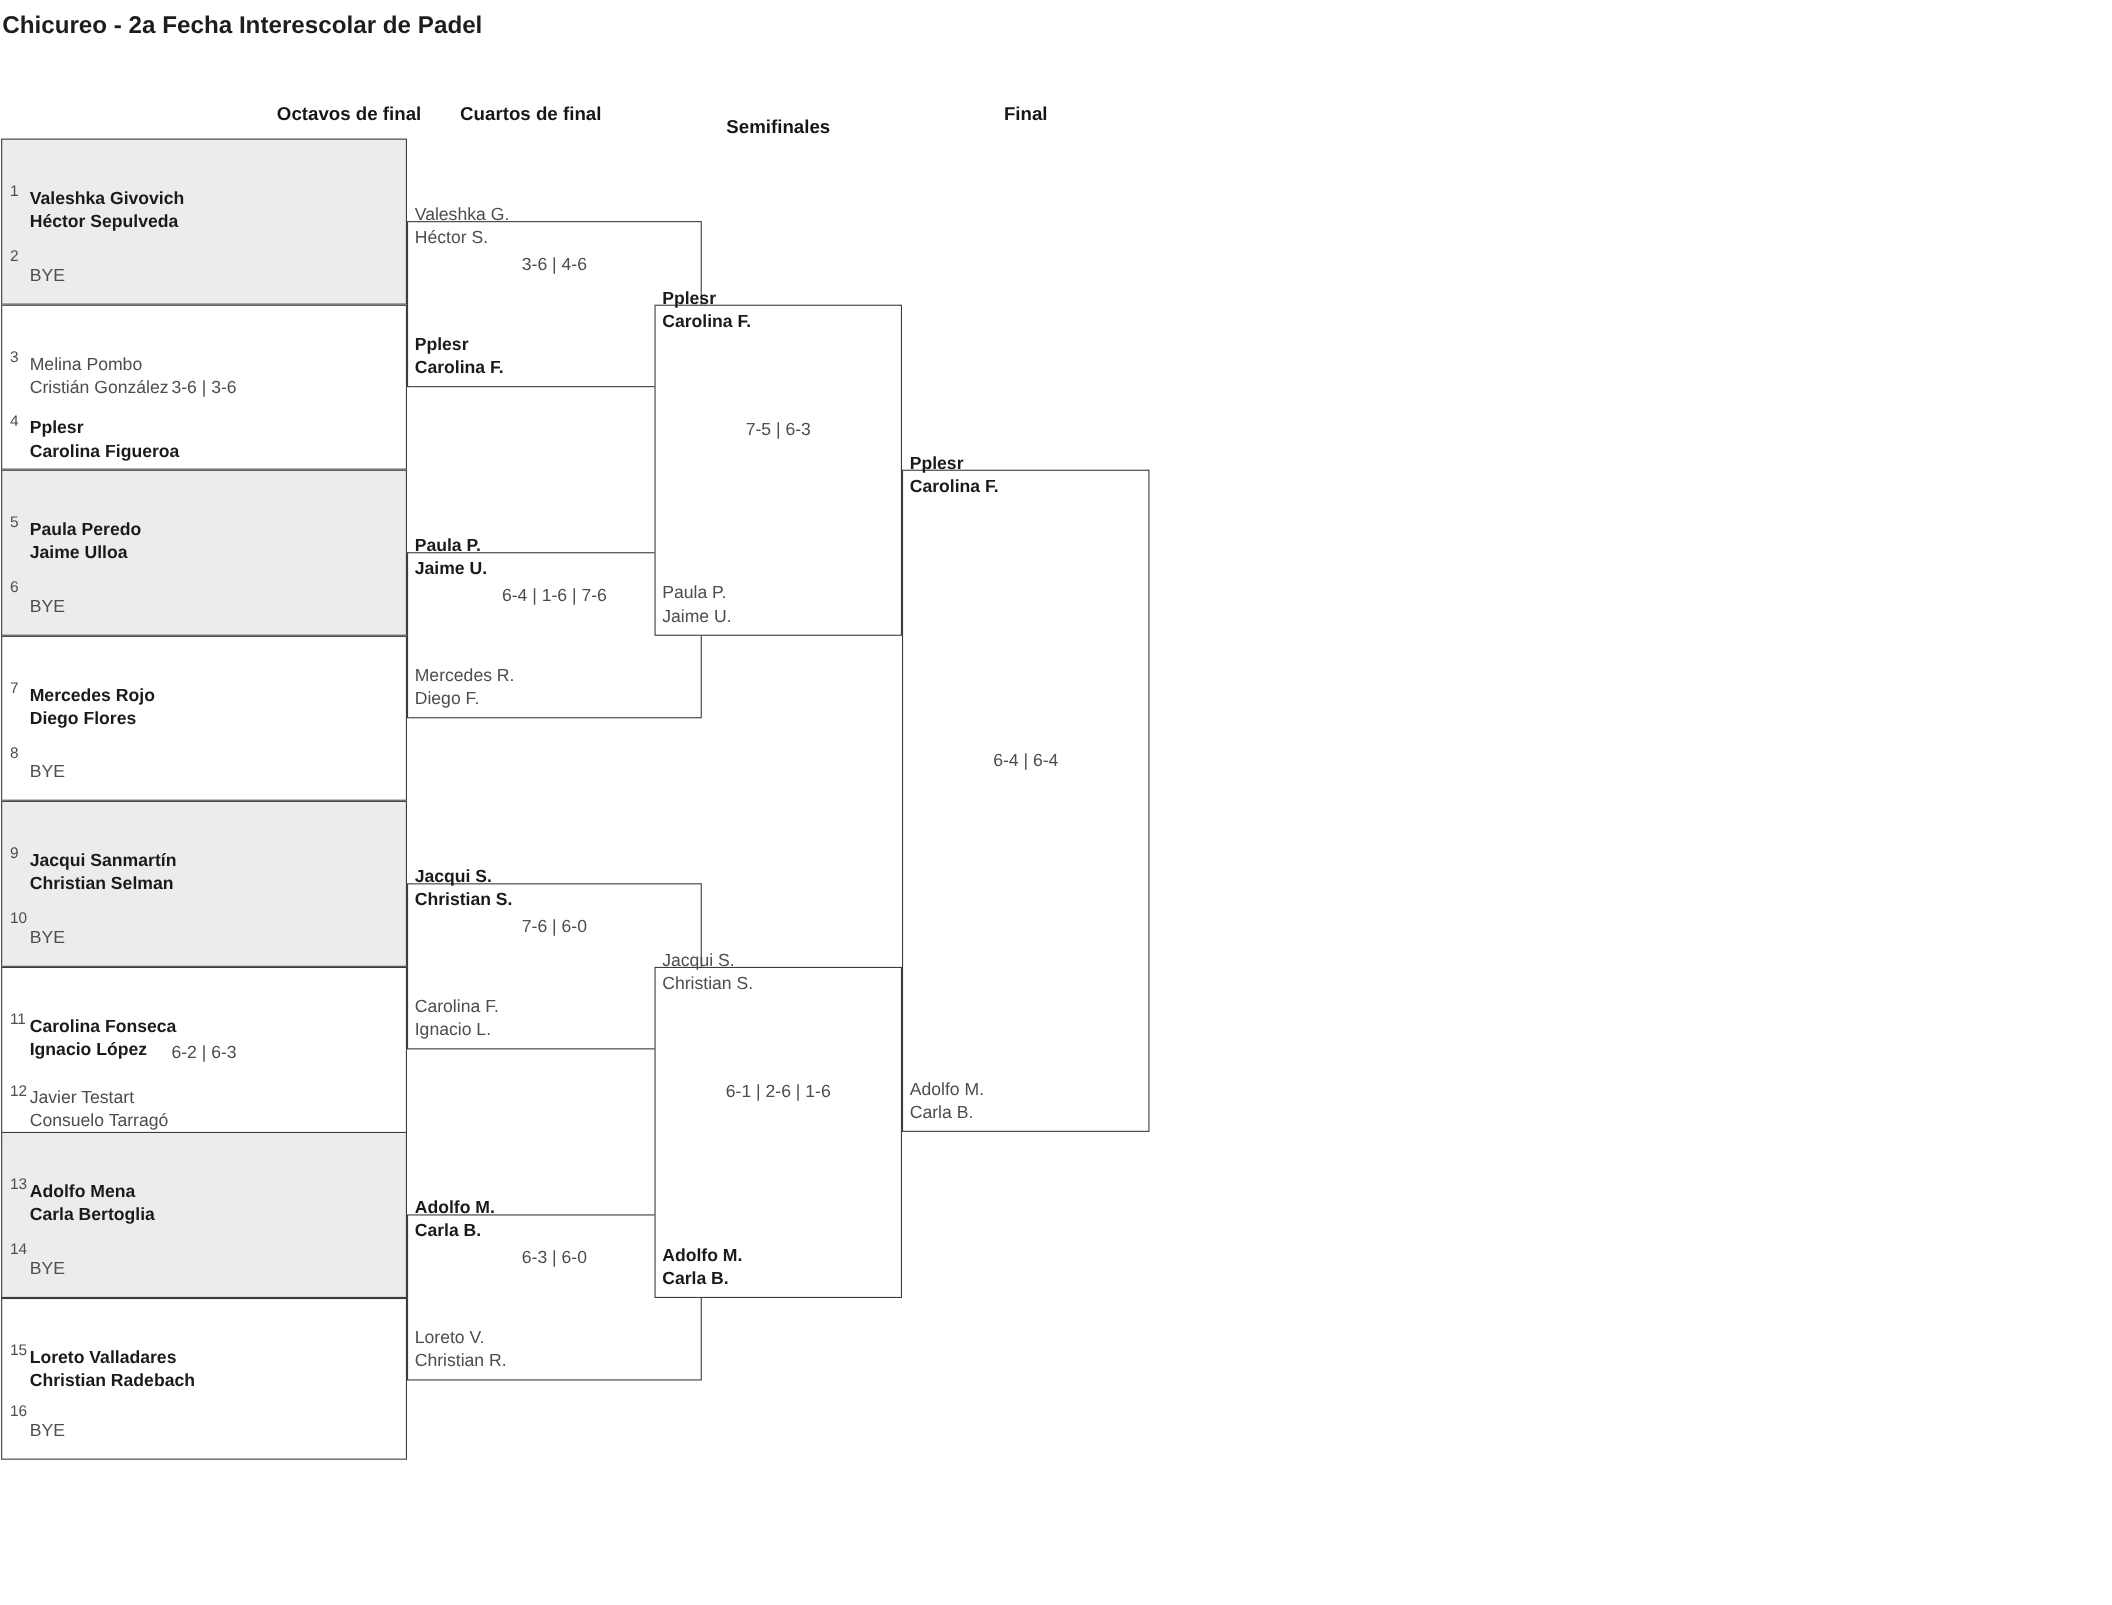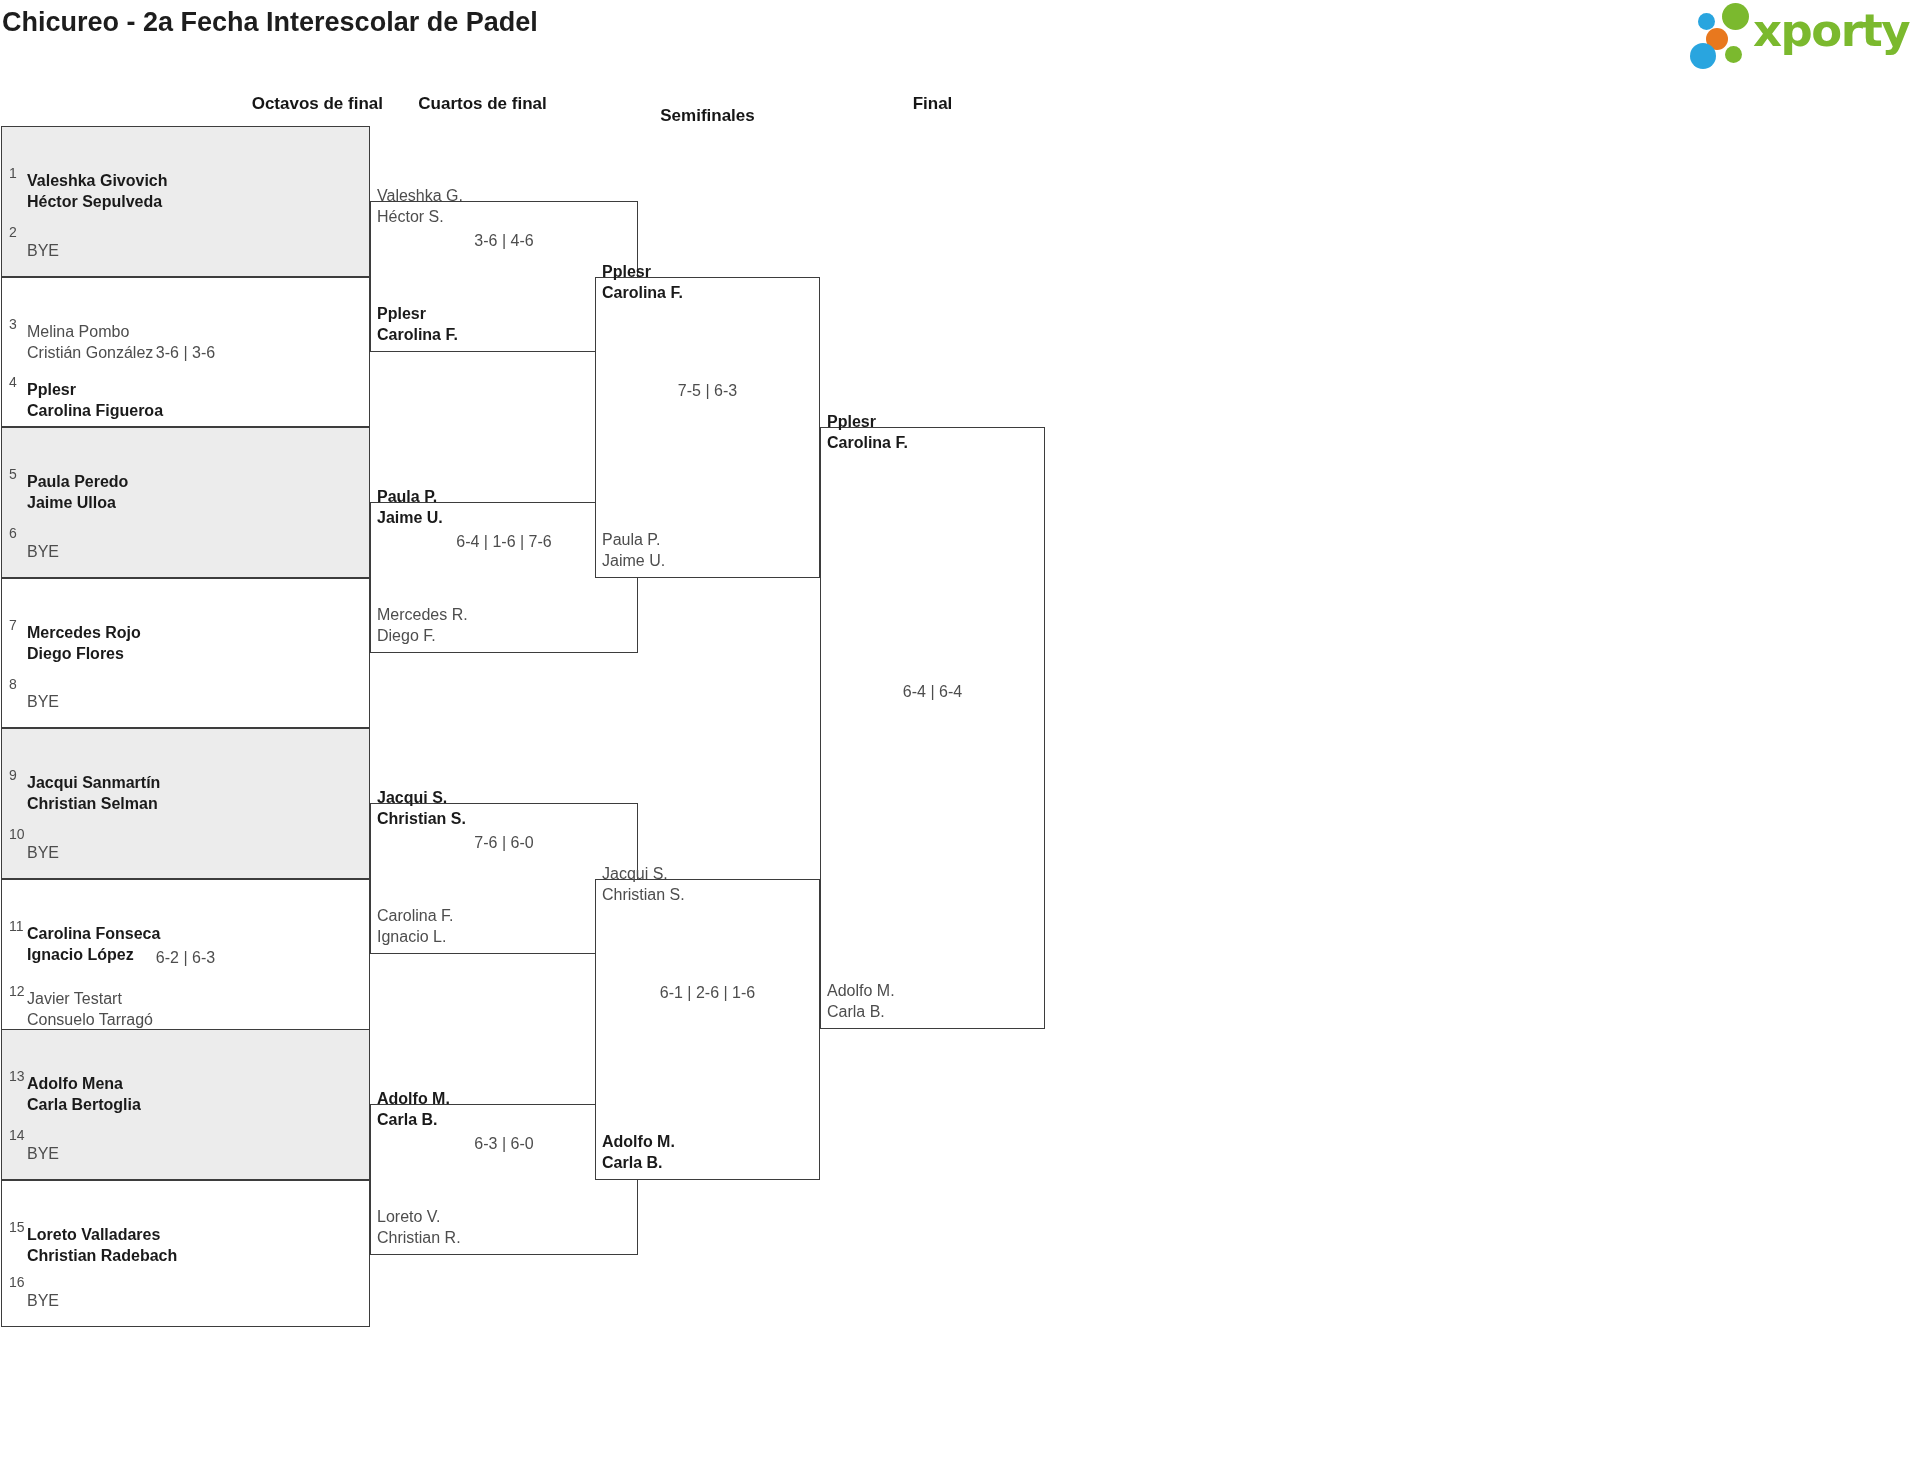--- a/index.html
+++ b/index.html
@@ -2,21 +2,21 @@
 <html><head>
 <meta charset="utf-8">
 <style>
   html,body { margin:0; padding:0; background:#ffffff; }
   .canvas {
     position:relative; width:1920px; height:1459px; background:#ffffff;
     font-family:"Liberation Sans", sans-serif; overflow:hidden;
   }
 
   
-  .title { position:absolute; left:2px; top:5px; font-size:27px; line-height:35px;
+  .title { position:absolute; left:2px; top:5px; font-size:22px; line-height:35px;
            font-weight:700; color:#1d1d1d; }
 
   .round-label { position:absolute; top:94px; text-align:center; font-size:17px;
                  font-weight:600; color:#161616; }
   .rl-0 { left:14px;   width:369px;text-align:right; }
   .rl-1 { left:370px; width:225px; }
   .rl-2 { left:595px; width:225px;margin-top:12px; }
   .rl-3 { left:820px; width:225px; }
 
   
@@ -60,28 +60,20 @@
 </style>
 </head>
 <body>
 
 <div class="canvas">
 
   <div class="title">
     <div>Chicureo - 2a Fecha Interescolar de Padel</div>
   </div>
 
-  <div class="logo">
-    <span class="dot d-green-big" style="background-color: rgb(123, 185, 46);"></span>
-    <span class="dot d-blue-small" style="background-color: rgb(41, 165, 223);"></span>
-    <span class="dot d-orange" style="background-color: rgb(232, 120, 30);"></span>
-    <span class="dot d-blue-big" style="background-color: rgb(41, 165, 223);"></span>
-    <span class="dot d-green-small" style="background-color: rgb(123, 185, 46);"></span>
-    <span class="wordmark" style="color: rgb(123, 185, 46);">xporty</span>
-  </div>
 
   <div class="round-label rl-0">Octavos de final</div>
   <div class="round-label rl-1">Cuartos de final</div>
   <div class="round-label rl-2">Semifinales</div>
   <div class="round-label rl-3">Final</div>
 
   <div class="box r16 alt" style="top:126px;height:150.5px">
     <div class="group g-top">
       <div class="seed">1</div>
       <div class="lines pair bold">

